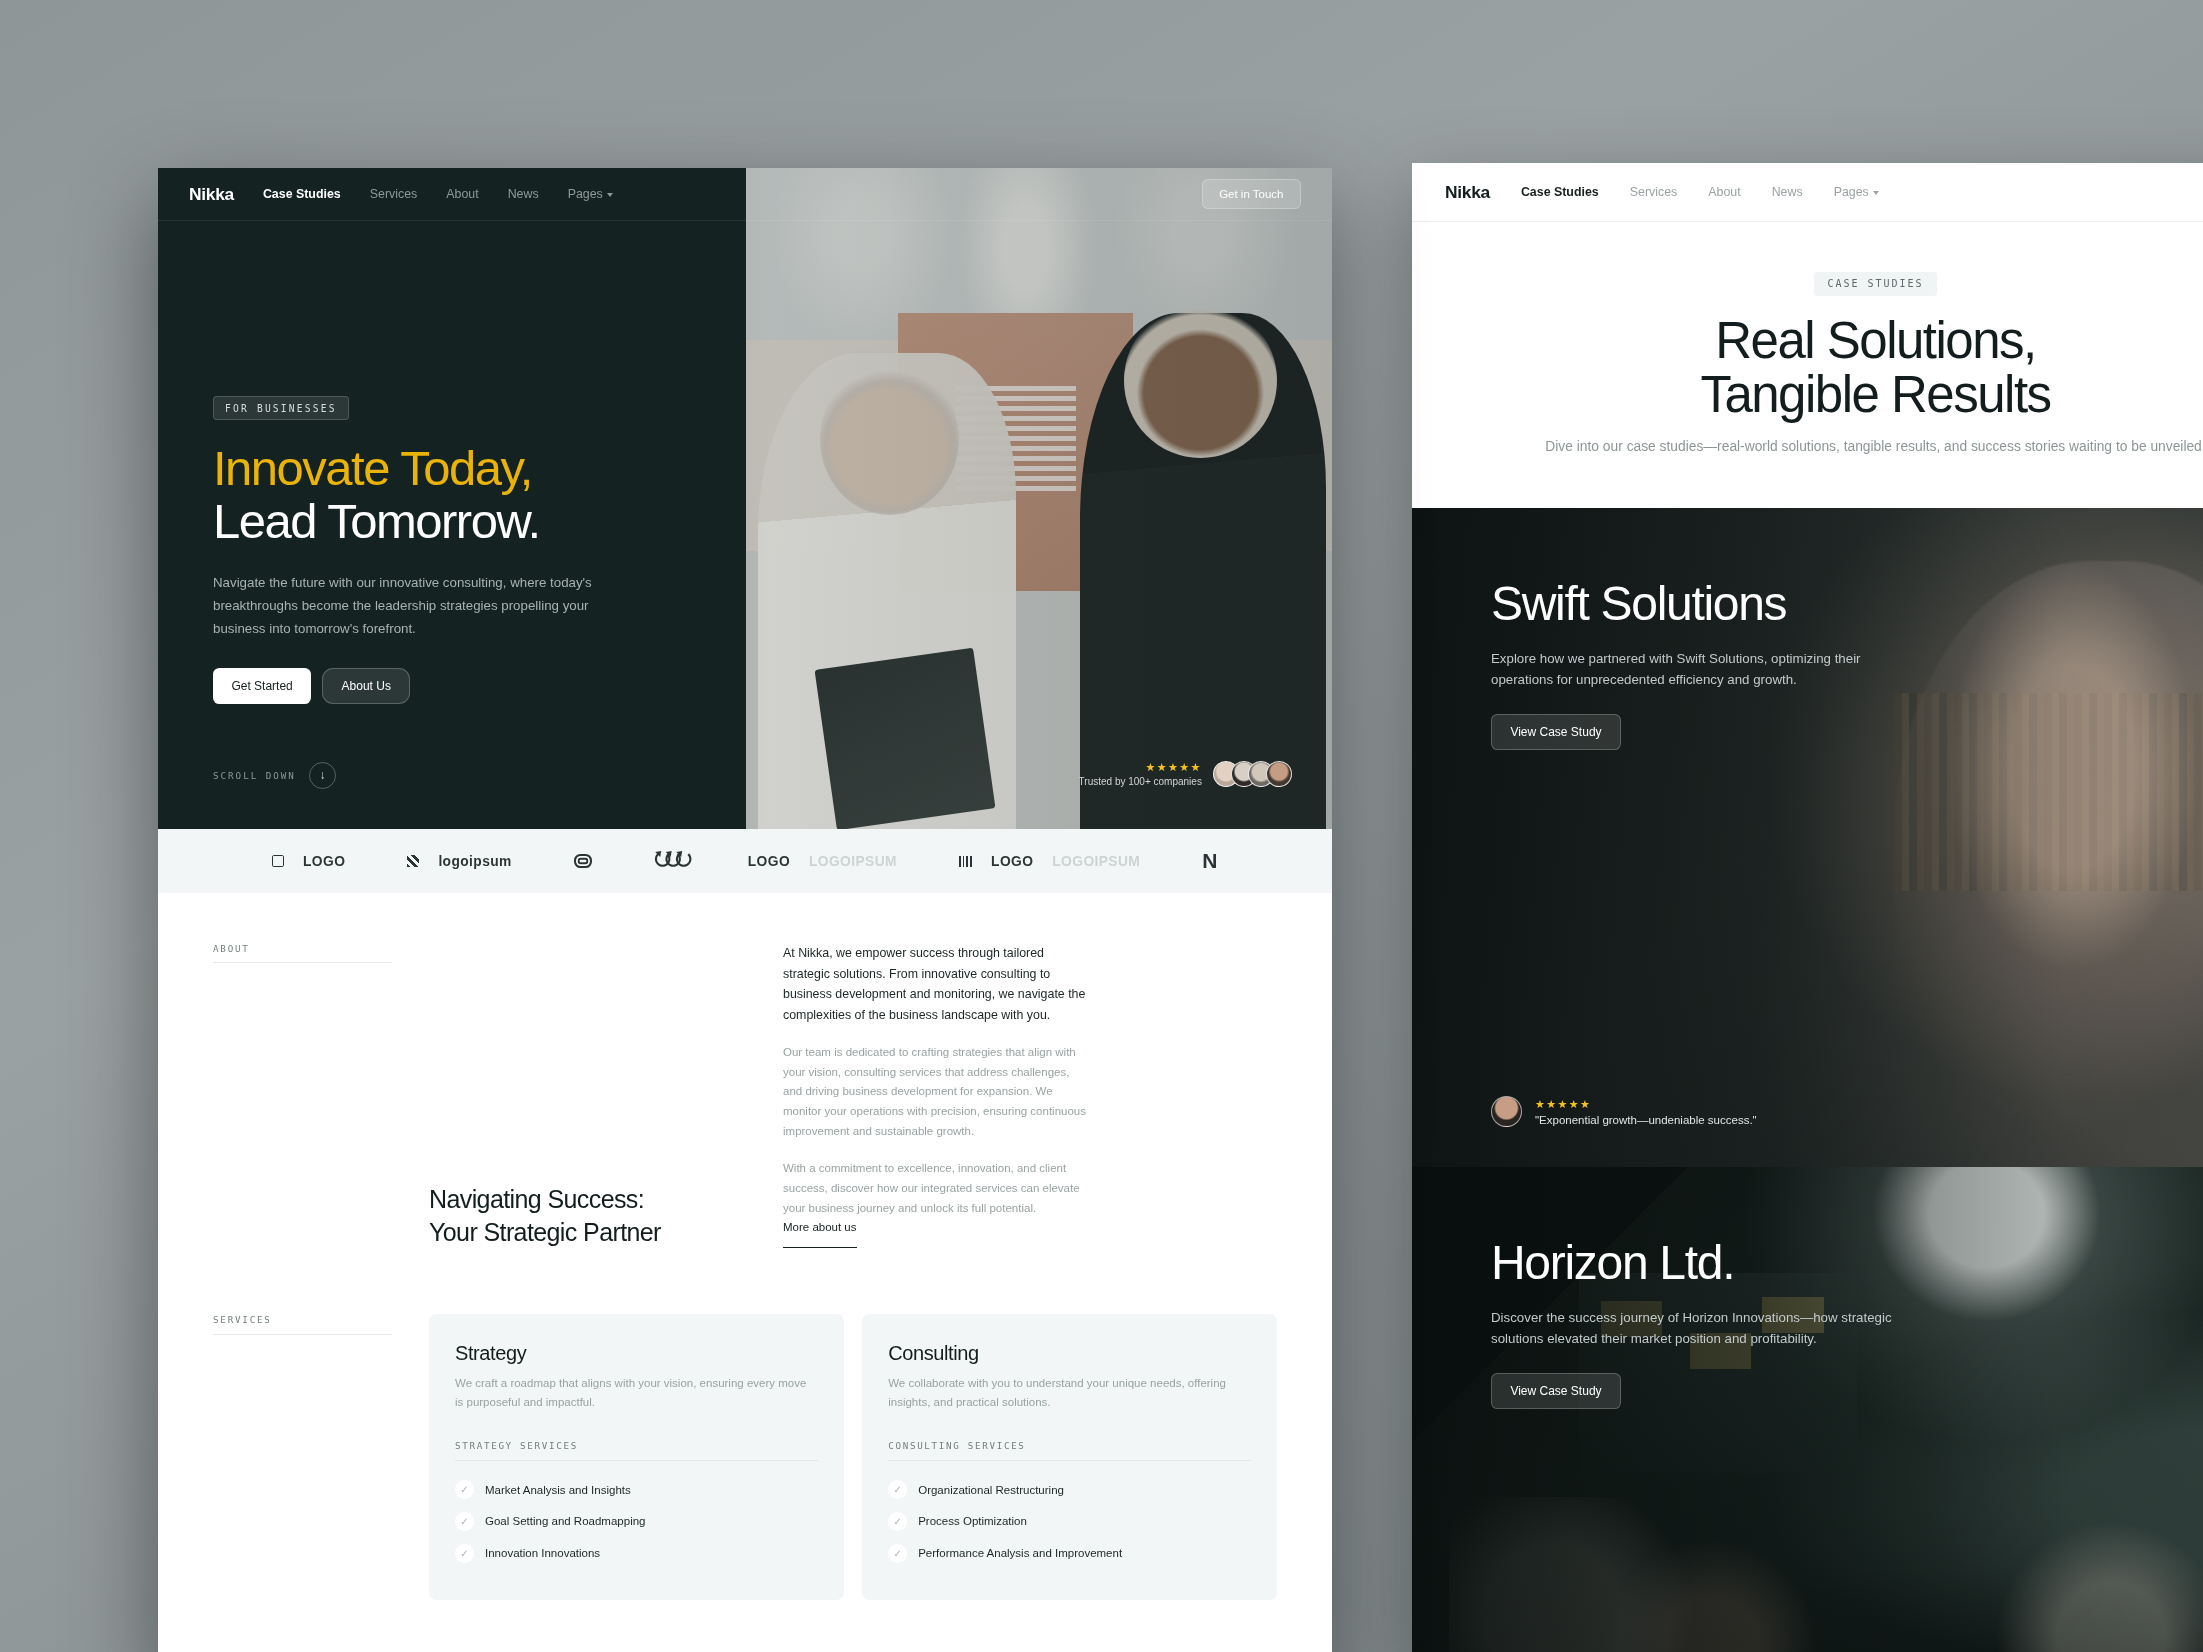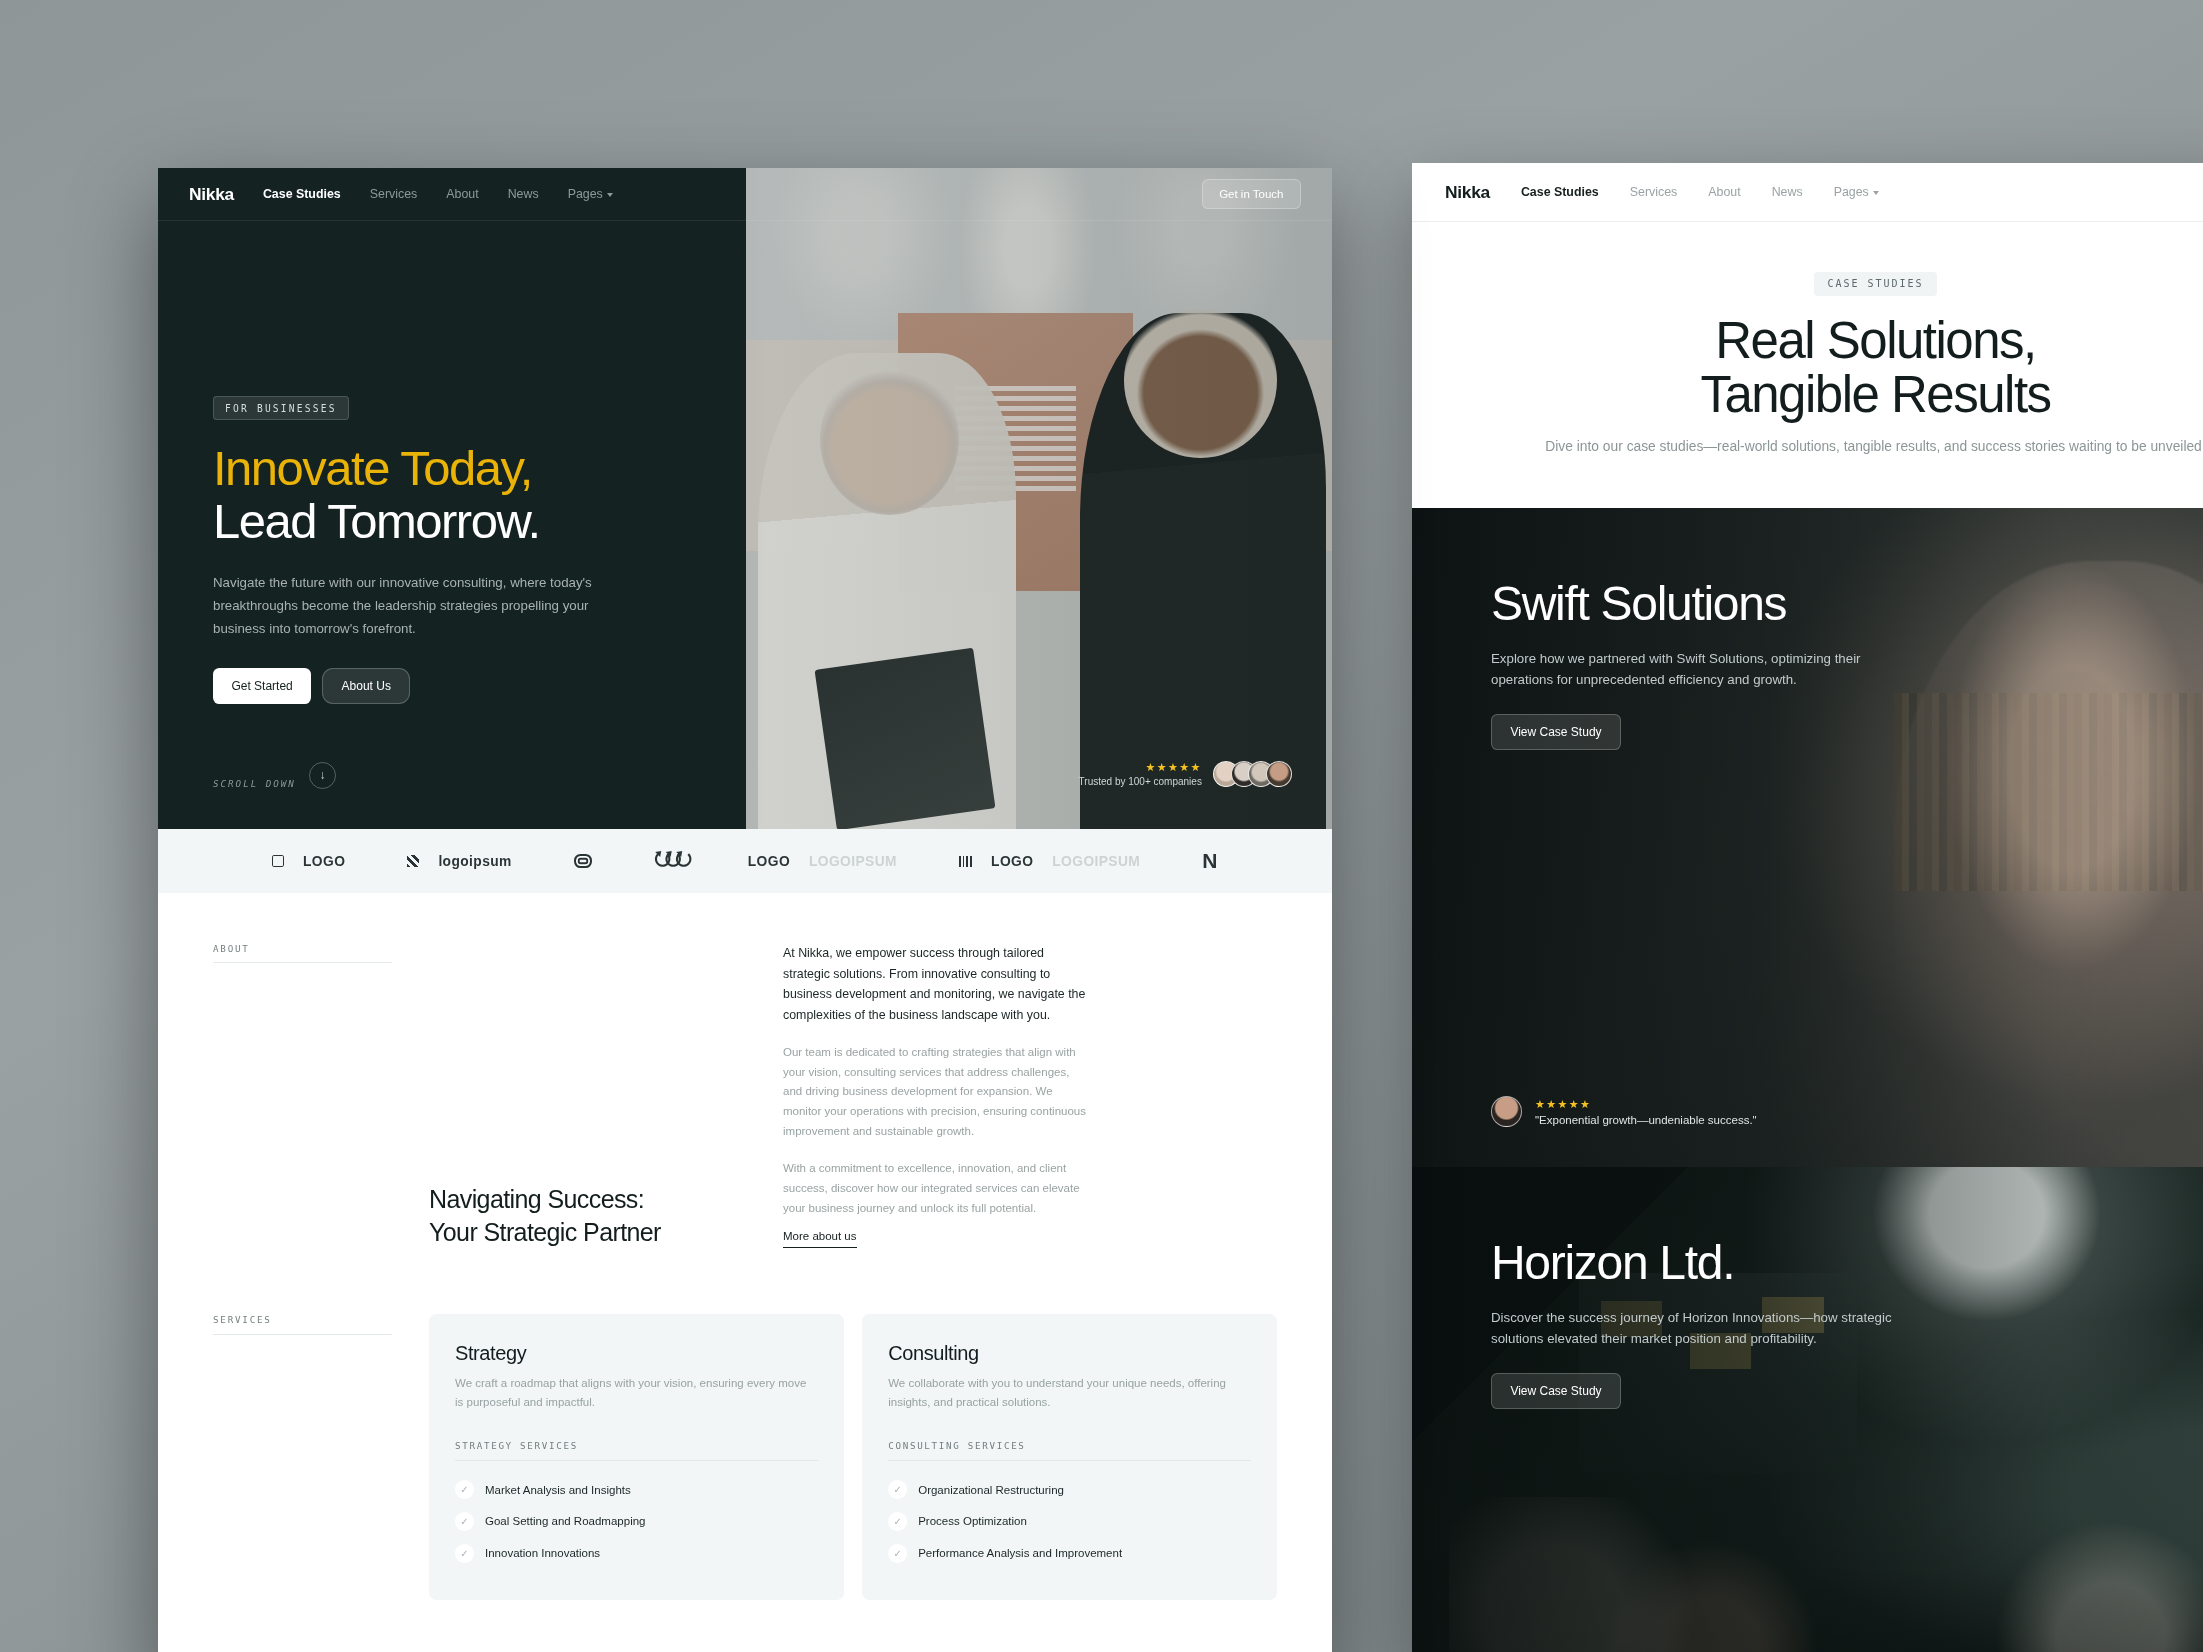--- a/index.html
+++ b/index.html
@@ -144,21 +144,21 @@
     color:#d7dedd; font-size:9.6px; letter-spacing:2.2px; padding:5.5px 11px; border-radius:3.7px; }
   .h1 { margin-top:22px; font-size:49px; line-height:1.08; letter-spacing:-1.5px; font-weight:400; }
   .h1 .dim { color:#eab308; display:block; }
   .h1 .bright { color:#fff; display:block; }
   .hero-p { margin-top:24px; font-size:13.3px; line-height:1.72; color:#a8b2b1; max-width:386px; }
   .hero-btns { margin-top:27.5px; display:flex; gap:11px; }
   .btn-white { background:#fff; color:#13201f; font-size:12px; padding:10px 18.4px; border-radius:6.4px; border:none; }
   .btn-outline { background:rgba(255,255,255,.10); color:#fff; font-size:12px; padding:10px 18.4px;
     border-radius:11px; border:0.9px solid rgba(255,255,255,.22); }
 
-  .scroll-down { position:absolute; left:55px; bottom:40px; z-index:5; display:flex; align-items:flex-end; gap:13px;font-style:italic; }
+  .scroll-down { position:absolute; left:55px; bottom:40px; z-index:5; display:flex; align-items:center; gap:13px; }
   .scroll-down .lbl { font-size:9.2px; letter-spacing:2px; color:#8d9897; }
   .circle-btn { width:27.5px;height:27.5px;border-radius:50%;border:0.9px solid rgba(255,255,255,.28);
     display:flex;align-items:center;justify-content:center;color:#cfd6d5;font-size:12px; }
 
   .trust { position:absolute; right:40px; bottom:42px; z-index:5; display:flex; align-items:center; gap:11px; }
   .trust .tstars{ color:#f3c222; font-size:11px; letter-spacing:1.4px; text-align:right; }
   .trust .tlabel{ font-size:10px; color:#cfd6d5; margin-top:1.8px; text-align:right; }
   .avatars { display:flex; }
   .avatars span { width:26px;height:26px;border-radius:50%; border:1.8px solid rgba(255,255,255,.85); margin-left:-8.3px; }
   .avatars span:first-child{margin-left:0;}
@@ -171,21 +171,21 @@
   .section { background:#fff; padding:50px 55px 0; }
   .row { display:flex; gap:37px; }
   .lbl-col { width:179px; flex:none; }
   .eyebrow { font-size:9.2px; letter-spacing:1.8px; color:#76807f; padding-bottom:8.3px; border-bottom:0.9px solid #e4e9e9; }
   .h2 { font-size:25px; line-height:1.3; color:#131d1d; font-weight:400; letter-spacing:-0.6px; }
   .about-cols { display:flex; gap:42px; flex:1;align-items:flex-end; }
   .about-left { width:312px; flex:none; }
   .about-right { flex:1; max-width:308px; }
   .p-dark { font-size:12.4px; line-height:1.66; color:#1c2626; }
   .p-grey { font-size:11.5px; line-height:1.72; color:#9aa3a3; margin-top:17.4px; }
-  .link-more { display:inline-block; margin-top:12px; font-size:11.5px; color:#16201f; border-bottom:0.9px solid #16201f; padding-bottom:5px; }
+  .link-more { display:inline-block; margin-top:3px; font-size:11.5px; color:#16201f; border-bottom:0.9px solid #16201f; padding-bottom:14px; }
 
   .svc-row { display:flex; gap:18.4px; flex:1; }
   .card { flex:1; background:#f2f6f6; border-radius:7.3px; padding:27.5px 26px 31px; }
   .card h3 { font-size:20px; color:#131d1d; font-weight:400; letter-spacing:-0.4px; }
   .card p { font-size:11.5px; line-height:1.66; color:#99a2a2; margin-top:9.2px; }
   .card .sublbl { font-size:9.2px; letter-spacing:1.7px; color:#737d7d; margin-top:27.5px; padding-bottom:9.2px; border-bottom:0.9px solid #e2e8e8; }
   .card ul { list-style:none; margin-top:13px; }
   .card li { display:flex; align-items:center; gap:11px; padding:6.4px 0; font-size:11.5px; color:#1c2626; }
   .tick { width:19px;height:19px;border-radius:50%;background:#fff;display:flex;align-items:center;justify-content:center;
     color:#a9b3b3; font-size:10px; flex:none; }

